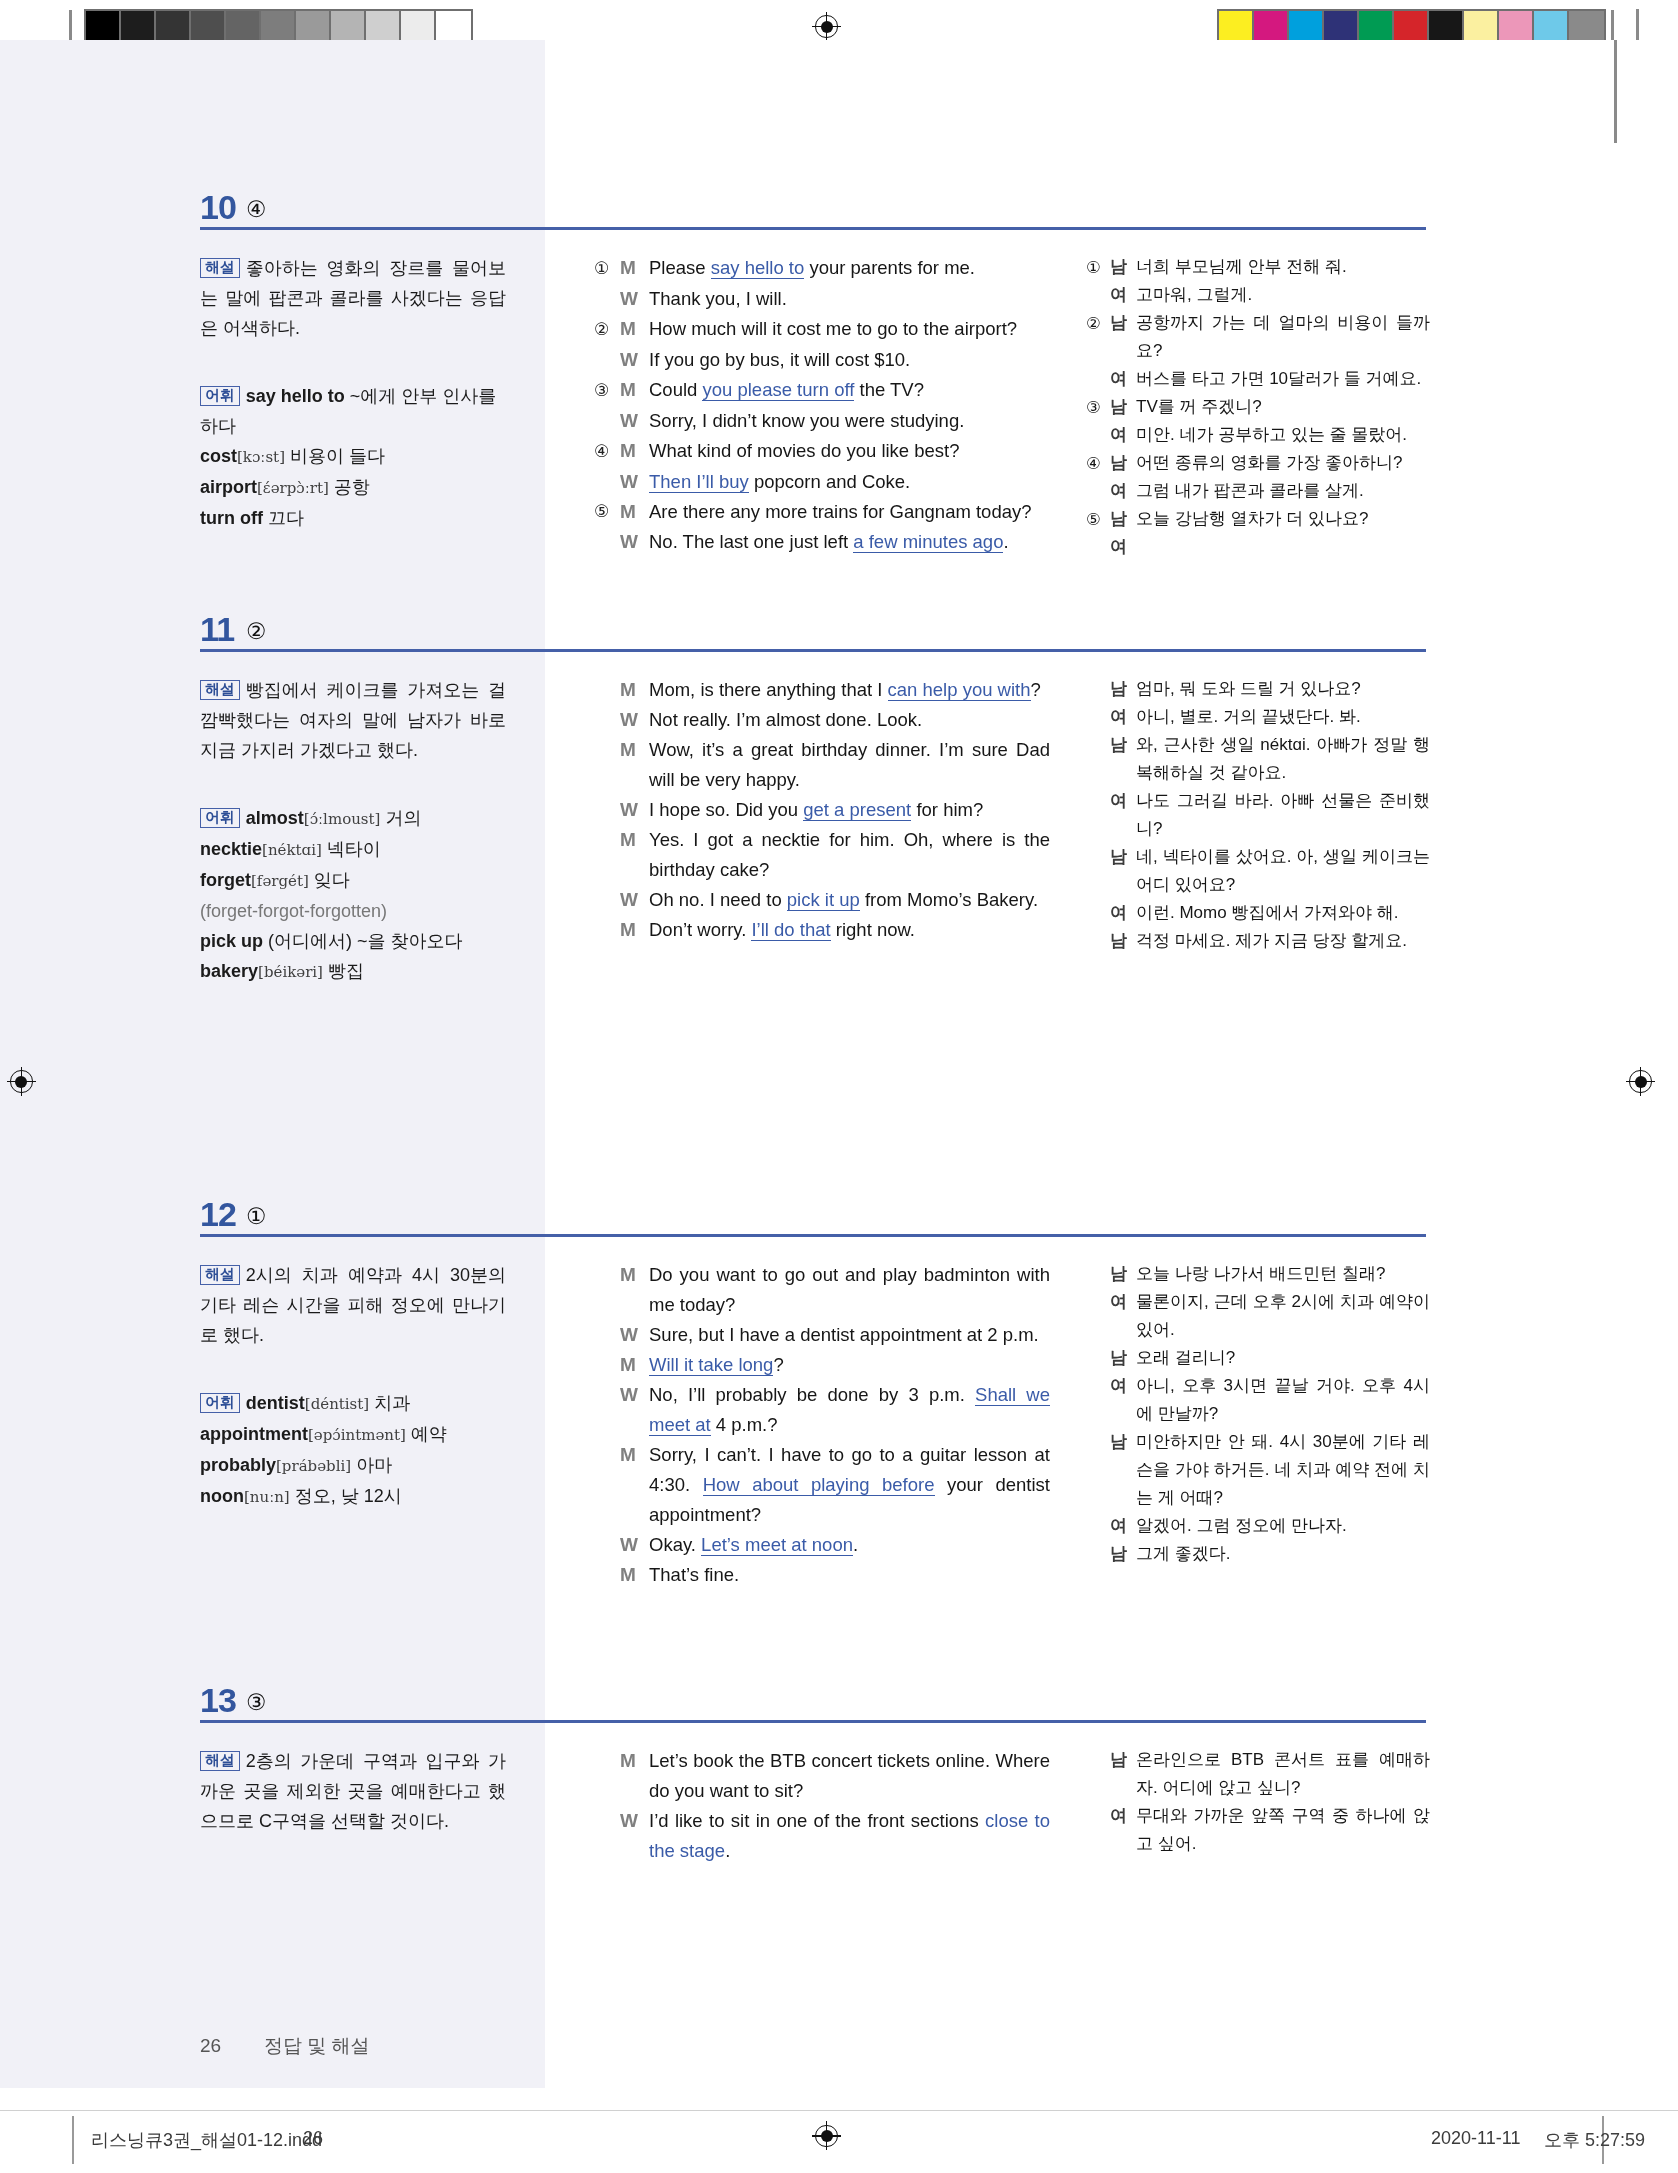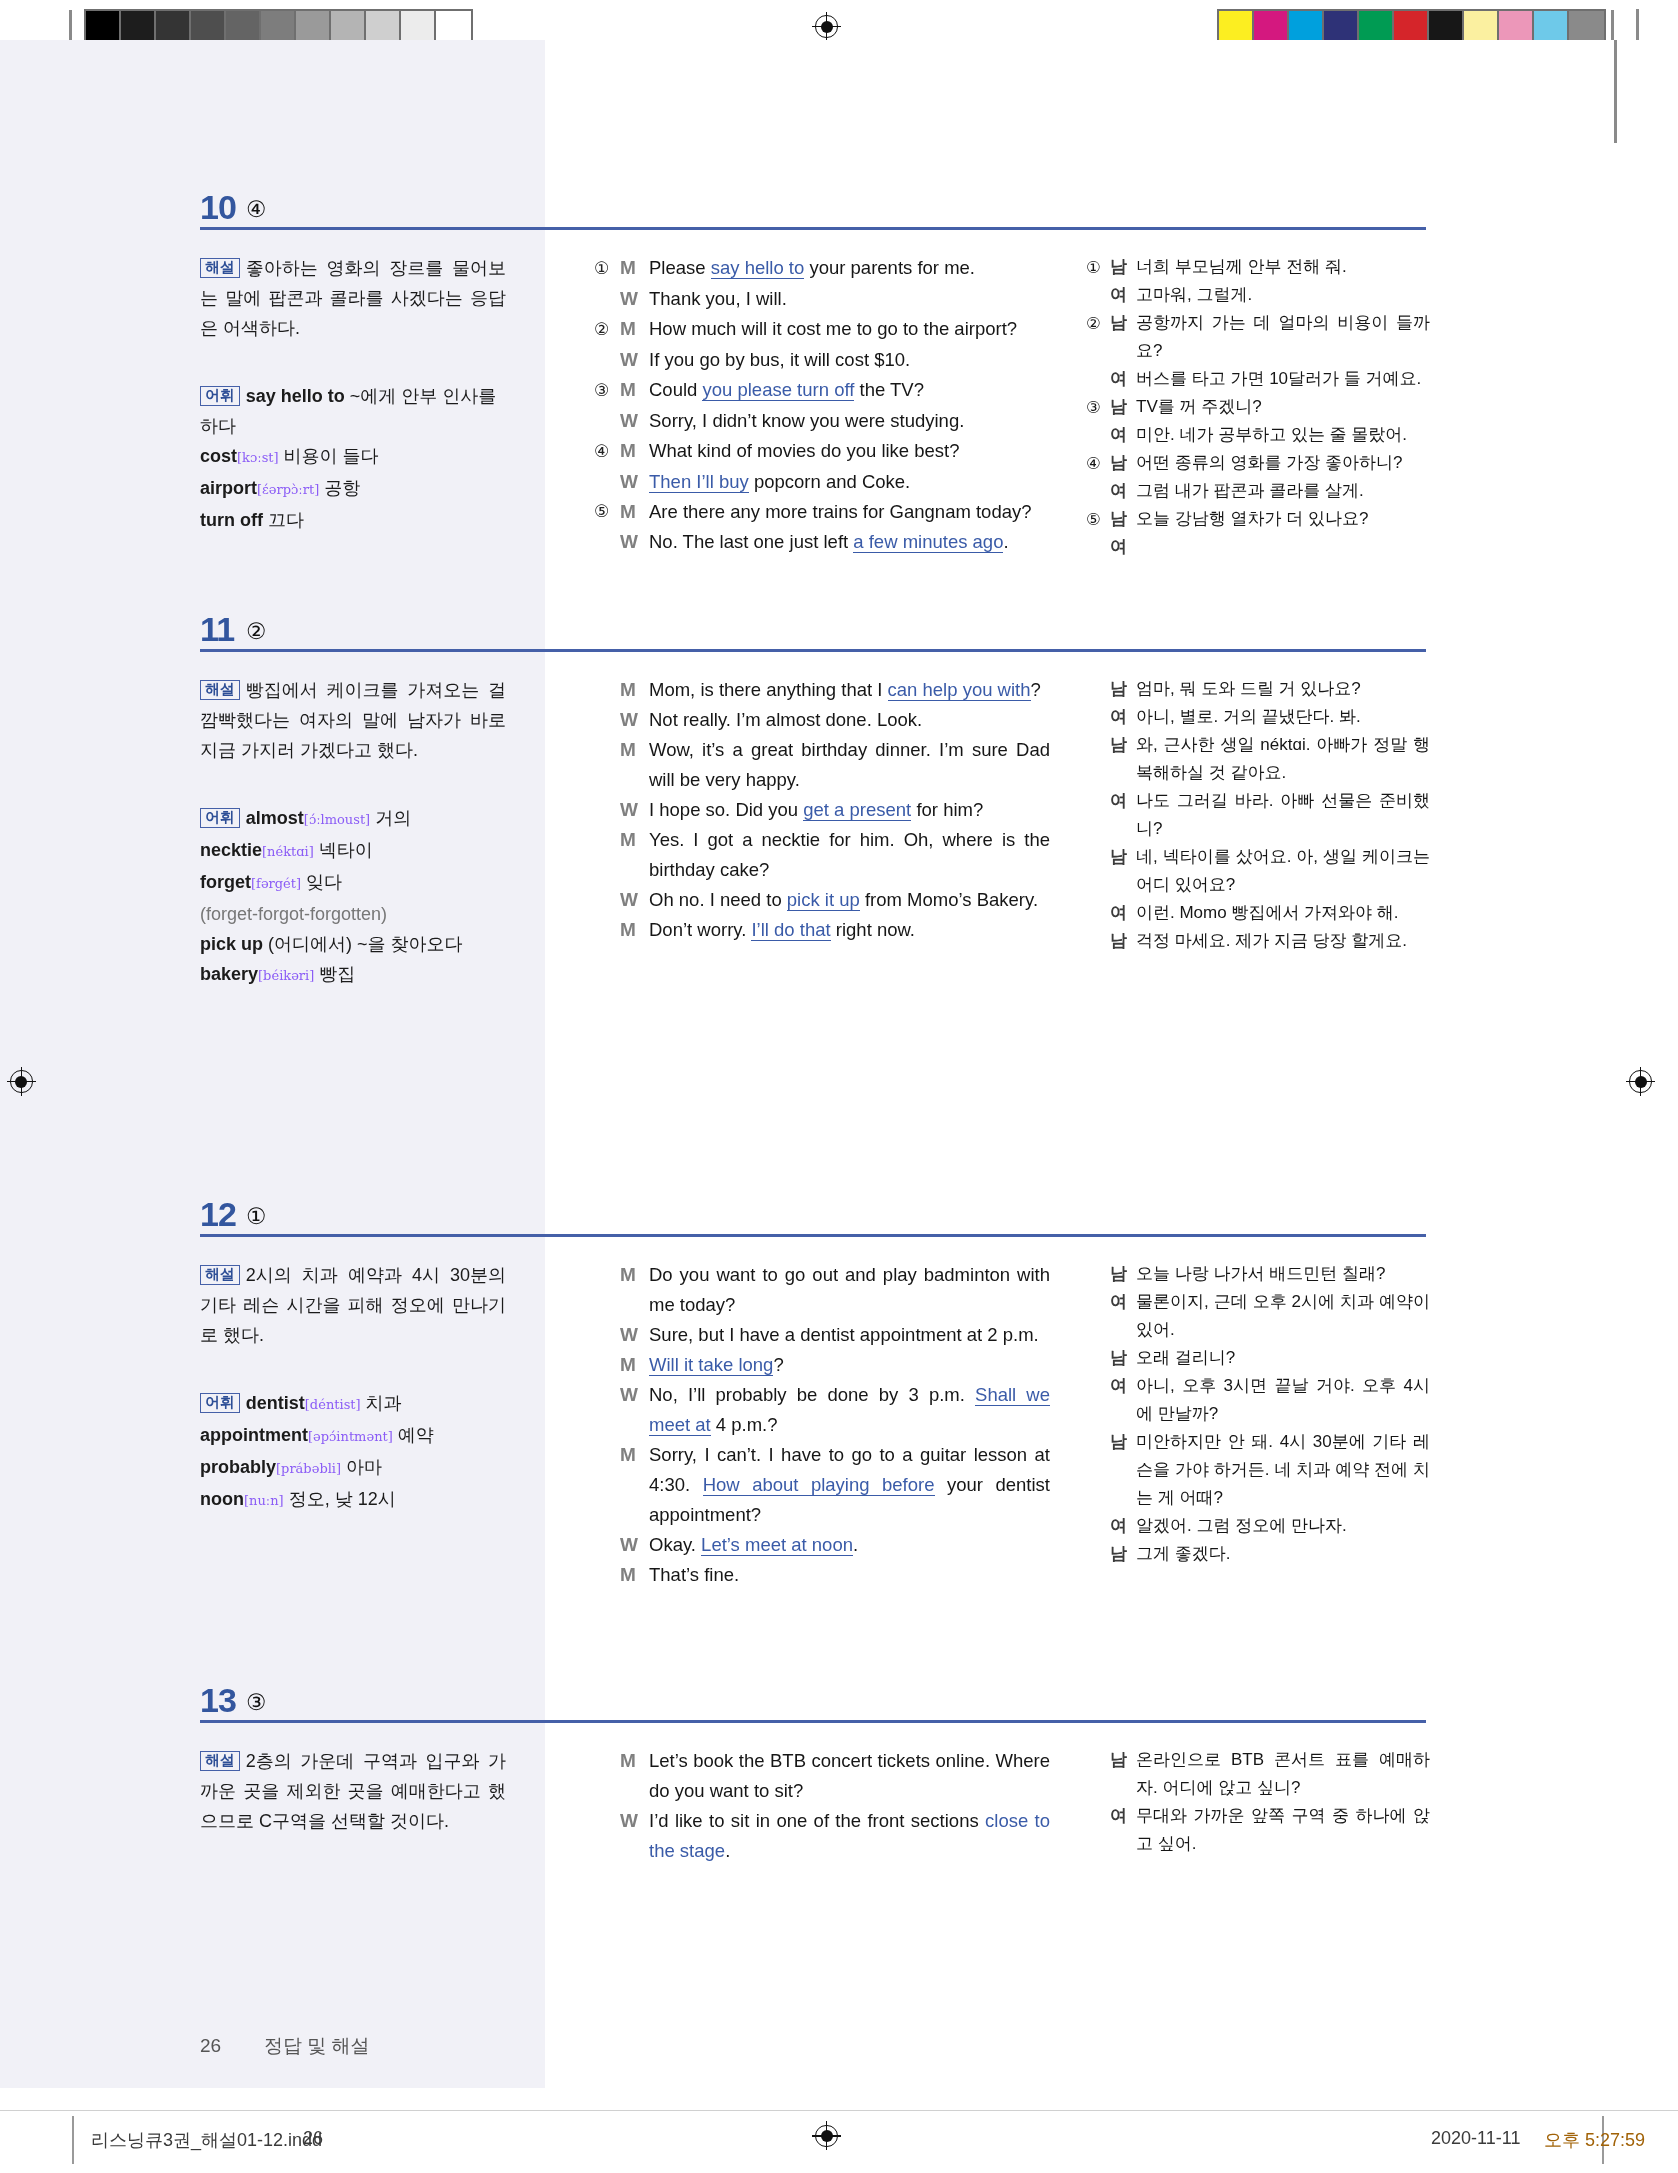--- a/index.html
+++ b/index.html
@@ -56,21 +56,21 @@
   
   .tagline{font-size:18px;line-height:30px;color:#1b1b1b;text-align:justify;}
   .tag{
     display:inline-block;border:1.3px solid #4560a8;color:#2d4e96;
     font-size:14.6px;font-weight:bold;padding:0.9px 4.3px 1.7px 4.3px;
     line-height:1.05;vertical-align:1.7px;margin-right:6px;
     background:#f1f1f7;
   }
   .vocab{margin-top:38px;font-size:18px;line-height:30px;color:#1b1b1b;}
   .vocab .w{font-weight:bold;}
-  .vocab .ipa{color:#8b5cf6;font-family:"DejaVu Serif",serif;font-size:13px;}
+  .vocab .ipa{color:#404040;font-family:"DejaVu Serif",serif;font-size:15px;}
   .vocab .kr{color:#1b1b1b;}
   .vocab .note{color:#777;}
   .vocab .line{display:block;}
 
   
   .dlg{font-size:18.5px;line-height:30px;color:#161616;}
   .dline{display:flex;align-items:flex-start;margin-bottom:0px;}
   .dnum{width:26px;flex:0 0 26px;font-size:17px;color:#222;padding-top:0.9px;}
   .spk{width:29px;flex:0 0 29px;font-weight:bold;color:#808080;font-size:19px;}
   .dtxt{flex:1;text-align:justify;text-justify:inter-word;}
@@ -87,21 +87,21 @@
   
   .pagefoot{position:absolute;left:200px;top:1993px;font-size:19px;color:#555;}
   .pagefoot .pno{display:inline-block;width:64px;}
   .pagefoot .ptitle{color:#555;margin-top:41px;}
 
   .printline{position:absolute;left:0;top:2110px;width:1679px;height:64px;border-top:1.7px solid #d0d0d0;}
   .printline .tick{position:absolute;top:5.2px;width:1.7px;height:48px;background:#9a9a9a;}
   .pl-file{position:absolute;left:91px;top:17px;font-size:18px;color:#3a3a3a;}
   .pl-pg{position:absolute;left:303px;top:17px;font-size:18px;color:#3a3a3a;}
   .pl-date{position:absolute;left:1431px;top:17px;font-size:18px;color:#3a3a3a;}
-  .pl-time{position:absolute;left:1544px;top:17px;font-size:18px;color:#a16207;text-align:center;}
+  .pl-time{position:absolute;left:1544px;top:17px;font-size:18px;color:#404040;text-align:center;}
 </style>
 </head>
 <body>
 
 <div class="calib-row">
   <div class="tickbar" style="left:69px;top:1.7px;width:2.6px;height:31px;"></div>
   <div class="swatch-group gray" id="gray-swatches">
       <div class="swatch" style="background: rgb(0, 0, 0);"></div>
       <div class="swatch" style="background: rgb(29, 29, 29);"></div>
       <div class="swatch" style="background: rgb(52, 52, 52);"></div>

